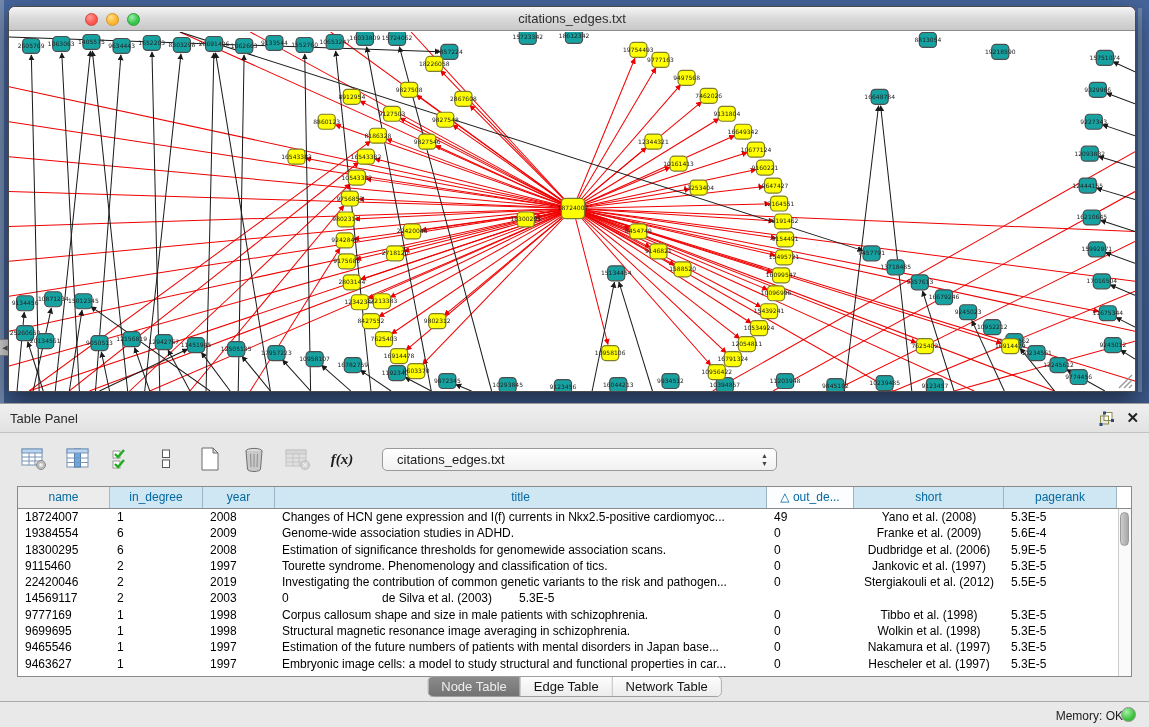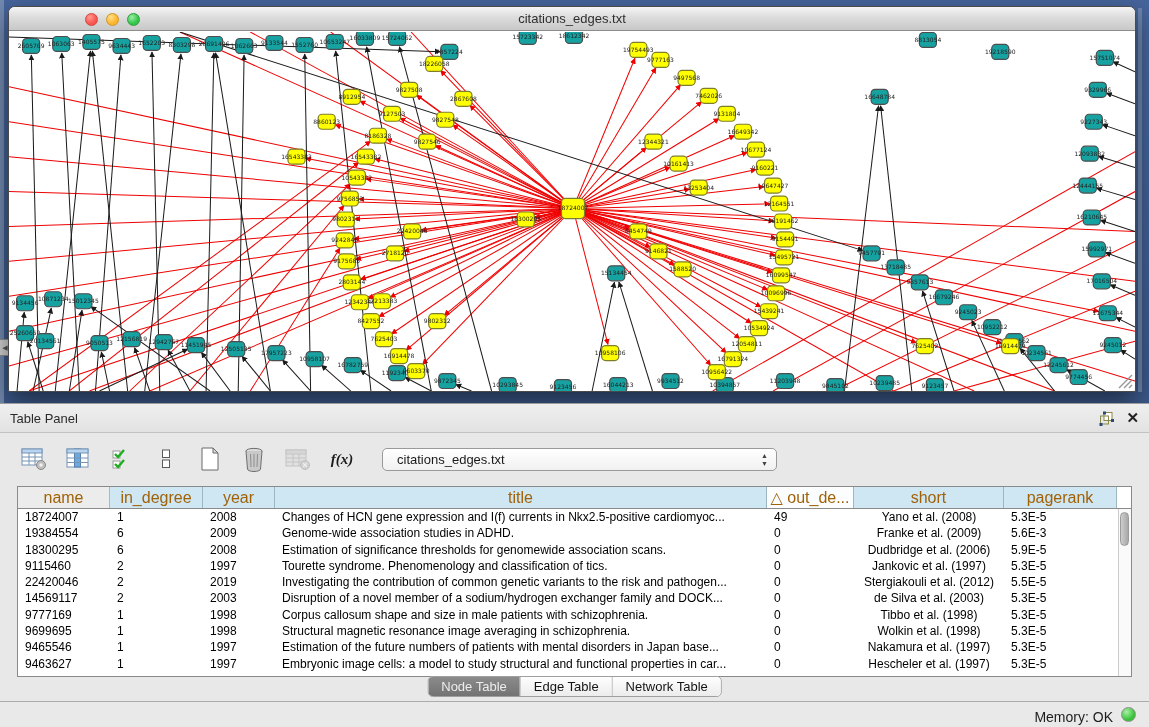--- a/index.html
+++ b/index.html
@@ -45,21 +45,21 @@
   .fx-label { font-family:"Liberation Serif", serif; font-style:italic; font-weight:bold;
     font-size:15px; color:#1c1c1c; }
   .combo { position:relative; width:395px; height:23px; margin-left:10px;
     background:linear-gradient(180deg,#ffffff,#f1f1f1); border:1px solid #9a9a9a; border-radius:5px;
     font-size:13px; color:#1a1a1a; line-height:21px; padding-left:14px; }
   .combo .steppers { position:absolute; right:8px; top:3px; font-size:7px; color:#444; line-height:8px; text-align:center; }
 
   .tp-table { position:absolute; left:17px; top:82px; width:1115px; height:191px;
     background:#fff; border:1px solid #8a8a8a; }
   .thead { display:flex; height:22px; border-bottom:1px solid #8a8a8a; }
-  .th { font-size:16px; color:#a16207; text-align:center; line-height:21px;
+  .th { font-size:12px; color:#0369a1; text-align:center; line-height:21px;
     border-right:1px solid #9db6c4; overflow:hidden; white-space:nowrap; }
   .th.plain  { background:#ececec; border-right-color:#b5b5b5; }
   .th.blue   { background:#cfe6f3; }
   .th.sorted { background:#fbfdff; }
   .tr { display:flex; height:16.3px; }
   .td { font-size:12px; color:#000; line-height:16px; padding-left:7px;
     overflow:hidden; white-space:nowrap; }
   .td.center { text-align:center; padding-left:0; }
   .vscroll { position:absolute; right:0; top:22px; bottom:0; width:13px;
     background:#fafafa; border-left:1px solid #cccccc; }
@@ -69,21 +69,21 @@
   .tp-tabs { position:absolute; left:50%; transform:translateX(-50%); top:272px;
     display:inline-flex; height:21px; border:1px solid #9f9f9f; border-radius:5px; overflow:hidden;
     background:#fff; }
   .seg { font-size:13px; line-height:19px; padding:0 13px; color:#141414;
     background:linear-gradient(180deg,#fefefe,#ececec); border-left:1px solid #bdbdbd; cursor:default; }
   .seg:first-child { border-left:none; }
   .seg.selected { background:linear-gradient(180deg,#8b8b8b,#737373); color:#ededed; }
 
   .tp-status { position:absolute; left:0; bottom:0; width:100%; height:26px;
     background:#e9e9e9; border-top:1px solid #ababab; }
-  .mem { position:absolute; right:36px; top:7px; font-size:14px; color:#1d1d1d; }
+  .mem { position:absolute; right:26px; top:7px; font-size:12px; color:#1d1d1d; }
   .mem-dot { position:absolute; right:13px; top:5px; width:15px; height:15px; border-radius:50%;
     background:radial-gradient(circle at 35% 30%,#a8f0a8,#35c235 65%); border:1px solid #8f8f8f; }
 </style>
 </head>
 <body>
 
 <div class="desktop">
   <div class="left-strip"></div>
   <div class="right-strip"></div>
   <div class="panel-notch">◀</div>
@@ -603,21 +603,21 @@
             <div class="td center" style="width: 150px;">Yano et al. (2008)</div>
             <div class="td" style="width: 113px;">5.3E-5</div>
           </div>
           <div class="tr">
             <div class="td" style="width: 92px;">19384554</div>
             <div class="td" style="width: 93px;">6</div>
             <div class="td" style="width: 72px;">2009</div>
             <div class="td" style="width: 492px;">Genome-wide association studies in ADHD.</div>
             <div class="td" style="width: 87px;">0</div>
             <div class="td center" style="width: 150px;">Franke et al. (2009)</div>
-            <div class="td" style="width: 113px;">5.6E-3</div>
+            <div class="td" style="width: 113px;">5.6E-4</div>
           </div>
           <div class="tr">
             <div class="td" style="width: 92px;">18300295</div>
             <div class="td" style="width: 93px;">6</div>
             <div class="td" style="width: 72px;">2008</div>
             <div class="td" style="width: 492px;">Estimation of significance thresholds for genomewide association scans.</div>
             <div class="td" style="width: 87px;">0</div>
             <div class="td center" style="width: 150px;">Dudbridge et al. (2006)</div>
             <div class="td" style="width: 113px;">5.9E-5</div>
           </div>
@@ -636,21 +636,20 @@
             <div class="td" style="width: 72px;">2019</div>
             <div class="td" style="width: 492px;">Investigating the contribution of common genetic variants to the risk and pathogen...</div>
             <div class="td" style="width: 87px;">0</div>
             <div class="td center" style="width: 150px;">Stergiakouli et al. (2012)</div>
             <div class="td" style="width: 113px;">5.5E-5</div>
           </div>
           <div class="tr">
             <div class="td" style="width: 92px;">14569117</div>
             <div class="td" style="width: 93px;">2</div>
             <div class="td" style="width: 72px;">2003</div>
-            <div class="td" style="width: 492px;">Disruption of a novel member of a sodium/hydrogen exchanger family and DOCK...</div>
             <div class="td" style="width: 87px;">0</div>
             <div class="td center" style="width: 150px;">de Silva et al. (2003)</div>
             <div class="td" style="width: 113px;">5.3E-5</div>
           </div>
           <div class="tr">
             <div class="td" style="width: 92px;">9777169</div>
             <div class="td" style="width: 93px;">1</div>
             <div class="td" style="width: 72px;">1998</div>
             <div class="td" style="width: 492px;">Corpus callosum shape and size in male patients with schizophrenia.</div>
             <div class="td" style="width: 87px;">0</div>

